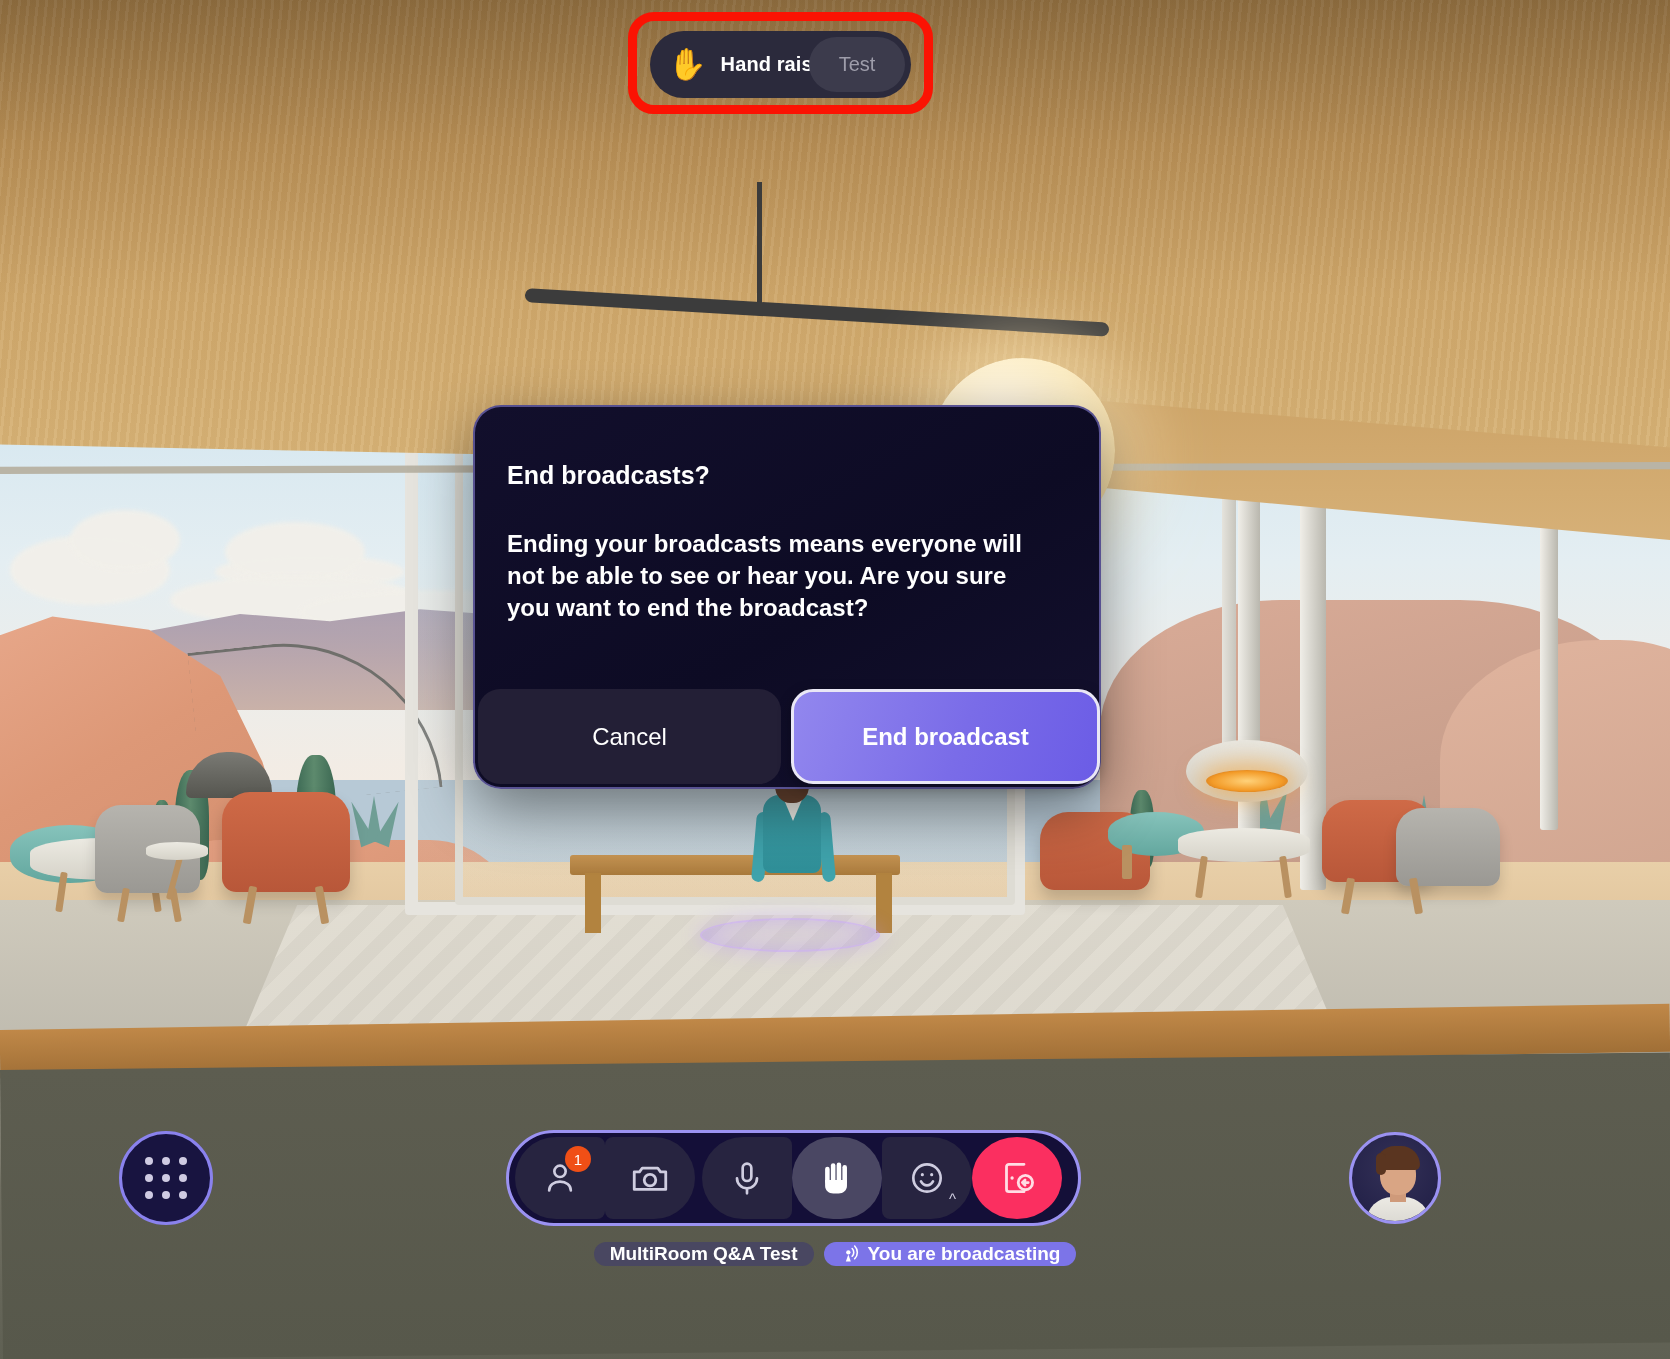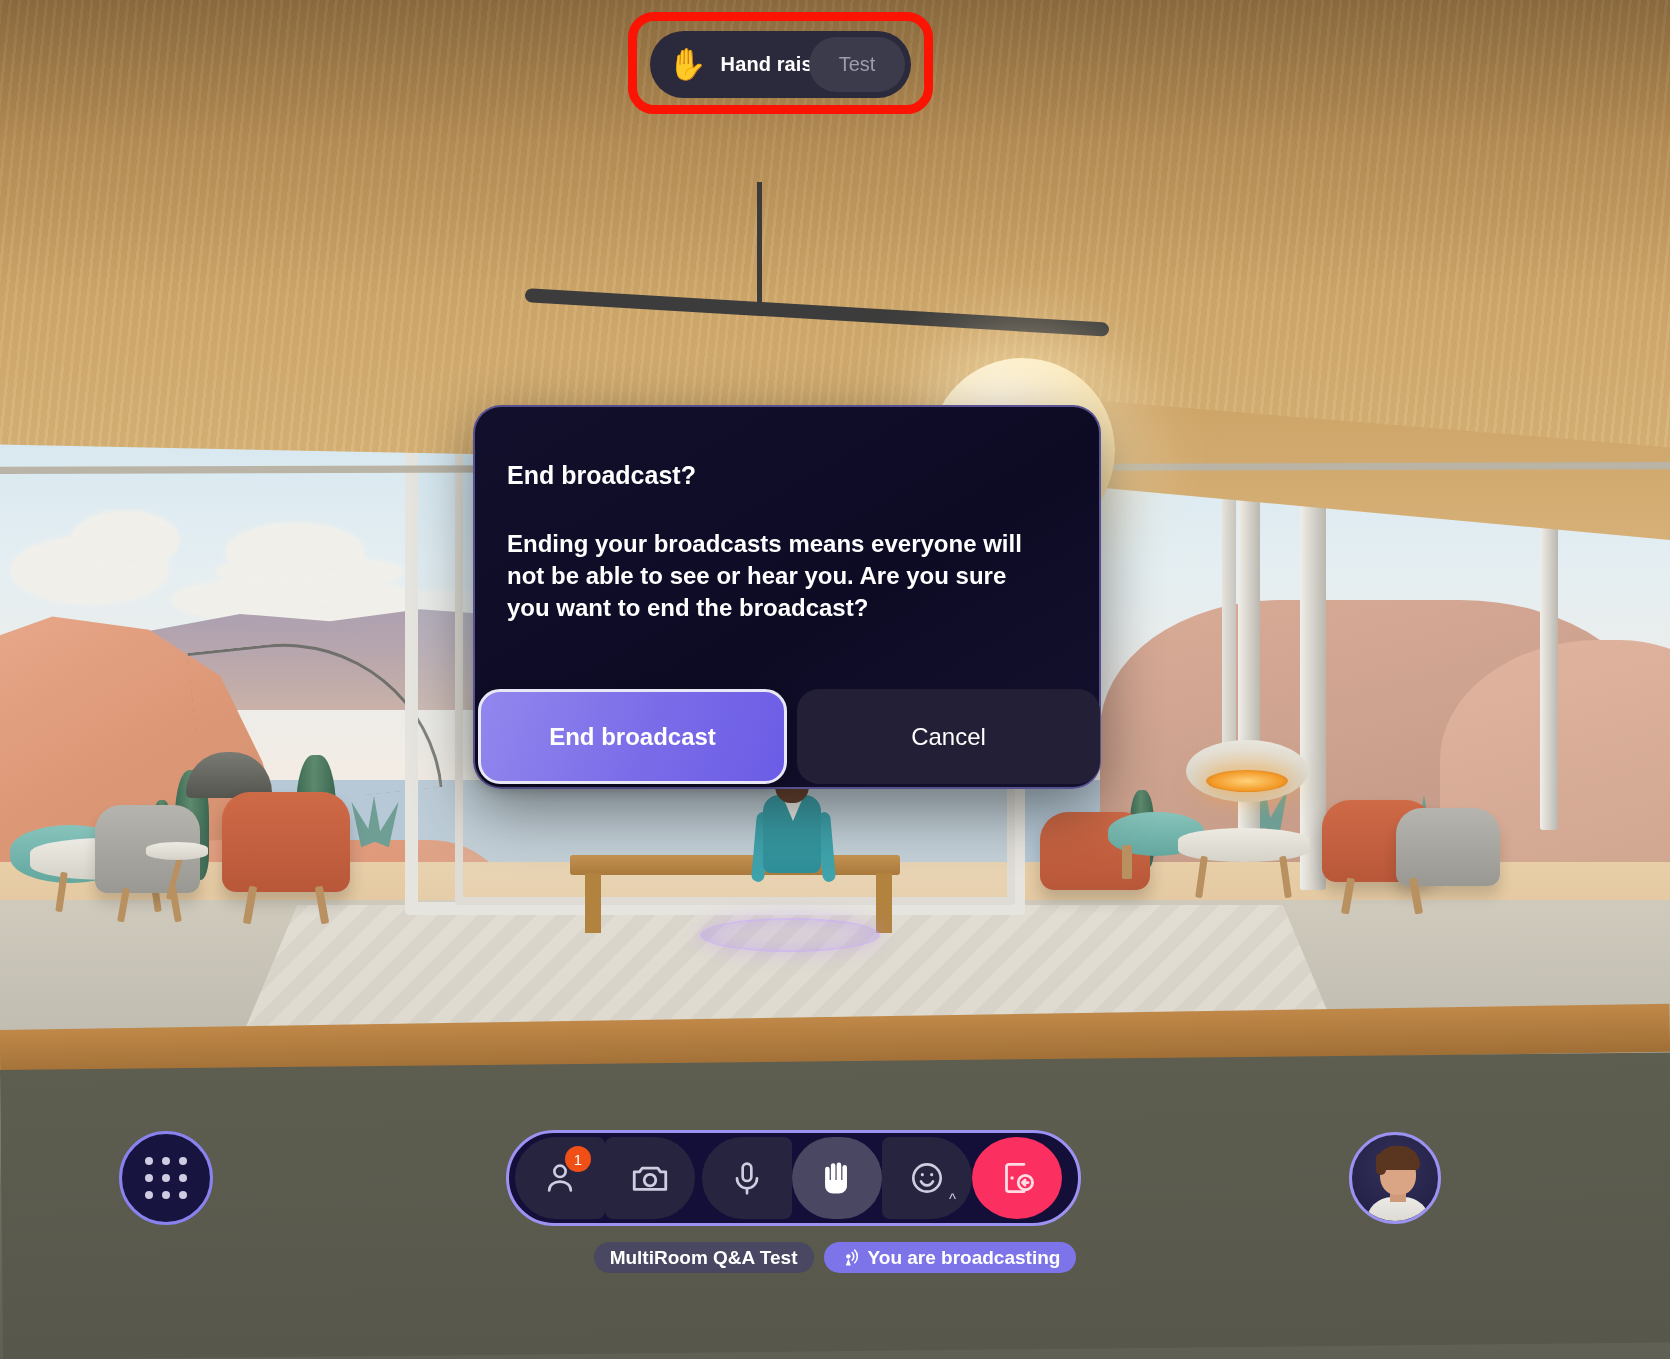--- a/index.html
+++ b/index.html
@@ -324,21 +324,21 @@
   .av2-hair { position:absolute; left:24px; top:11px; width:44px; height:24px; background:#5a3520; border-radius:22px 22px 6px 6px; }
   .av2-hair2 { position:absolute; left:24px; top:18px; width:10px; height:22px; background:#5a3520; border-radius:6px; }
   .av2-neck { position:absolute; left:38px; top:53px; width:16px; height:14px; background:#cf9a7a; }
   .av2-body { position:absolute; left:14px; top:62px; width:64px; height:34px; background:linear-gradient(to bottom,#eceae4,#d6d4cd); border-radius:26px 26px 0 0; }
 
   .pill-row {
     position:absolute; left:0; top:1242px; width:1670px;
     display:flex; justify-content:center; gap:10px;
   }
   .pill {
-    height:31px; border-radius:18px; display:flex; align-items:center;
+    height:24px; border-radius:18px; display:flex; align-items:center;
     padding:0 16px; font-size:19px; font-weight:bold; color:#fff;
   }
   .pill.room { background:#494761; }
   .pill.bcast { background:#7c74e8; gap:8px;justify-content:flex-end; }
 </style>
 </head>
 <body>
 
 <div id="stage">
 
@@ -440,25 +440,25 @@
   </div>
 
   <div class="hl-box"></div>
   <div class="hand-pill">
     <span class="hand-emoji">✋</span>
     <span class="hand-label">Hand raised</span>
     <div class="lower-btn">Test</div>
   </div>
 
   <div class="modal">
-    <div class="modal-title">End broadcast?</div>
+    <div class="modal-title">End broadcasts?</div>
     <div class="modal-body">Ending your broadcasts means everyone will not be able to see or hear you. Are you sure you want to end the broadcast?</div>
     <div class="modal-actions">
+      <button class="btn btn-cancel">Cancel</button>
       <button class="btn btn-primary">End broadcast</button>
-      <button class="btn btn-cancel">Cancel</button>
     </div>
   </div>
 
   <div class="apps-btn">
     <span class="dot-grid">
       <i></i>
         <i></i>
         <i></i>
         <i></i>
         <i></i>

